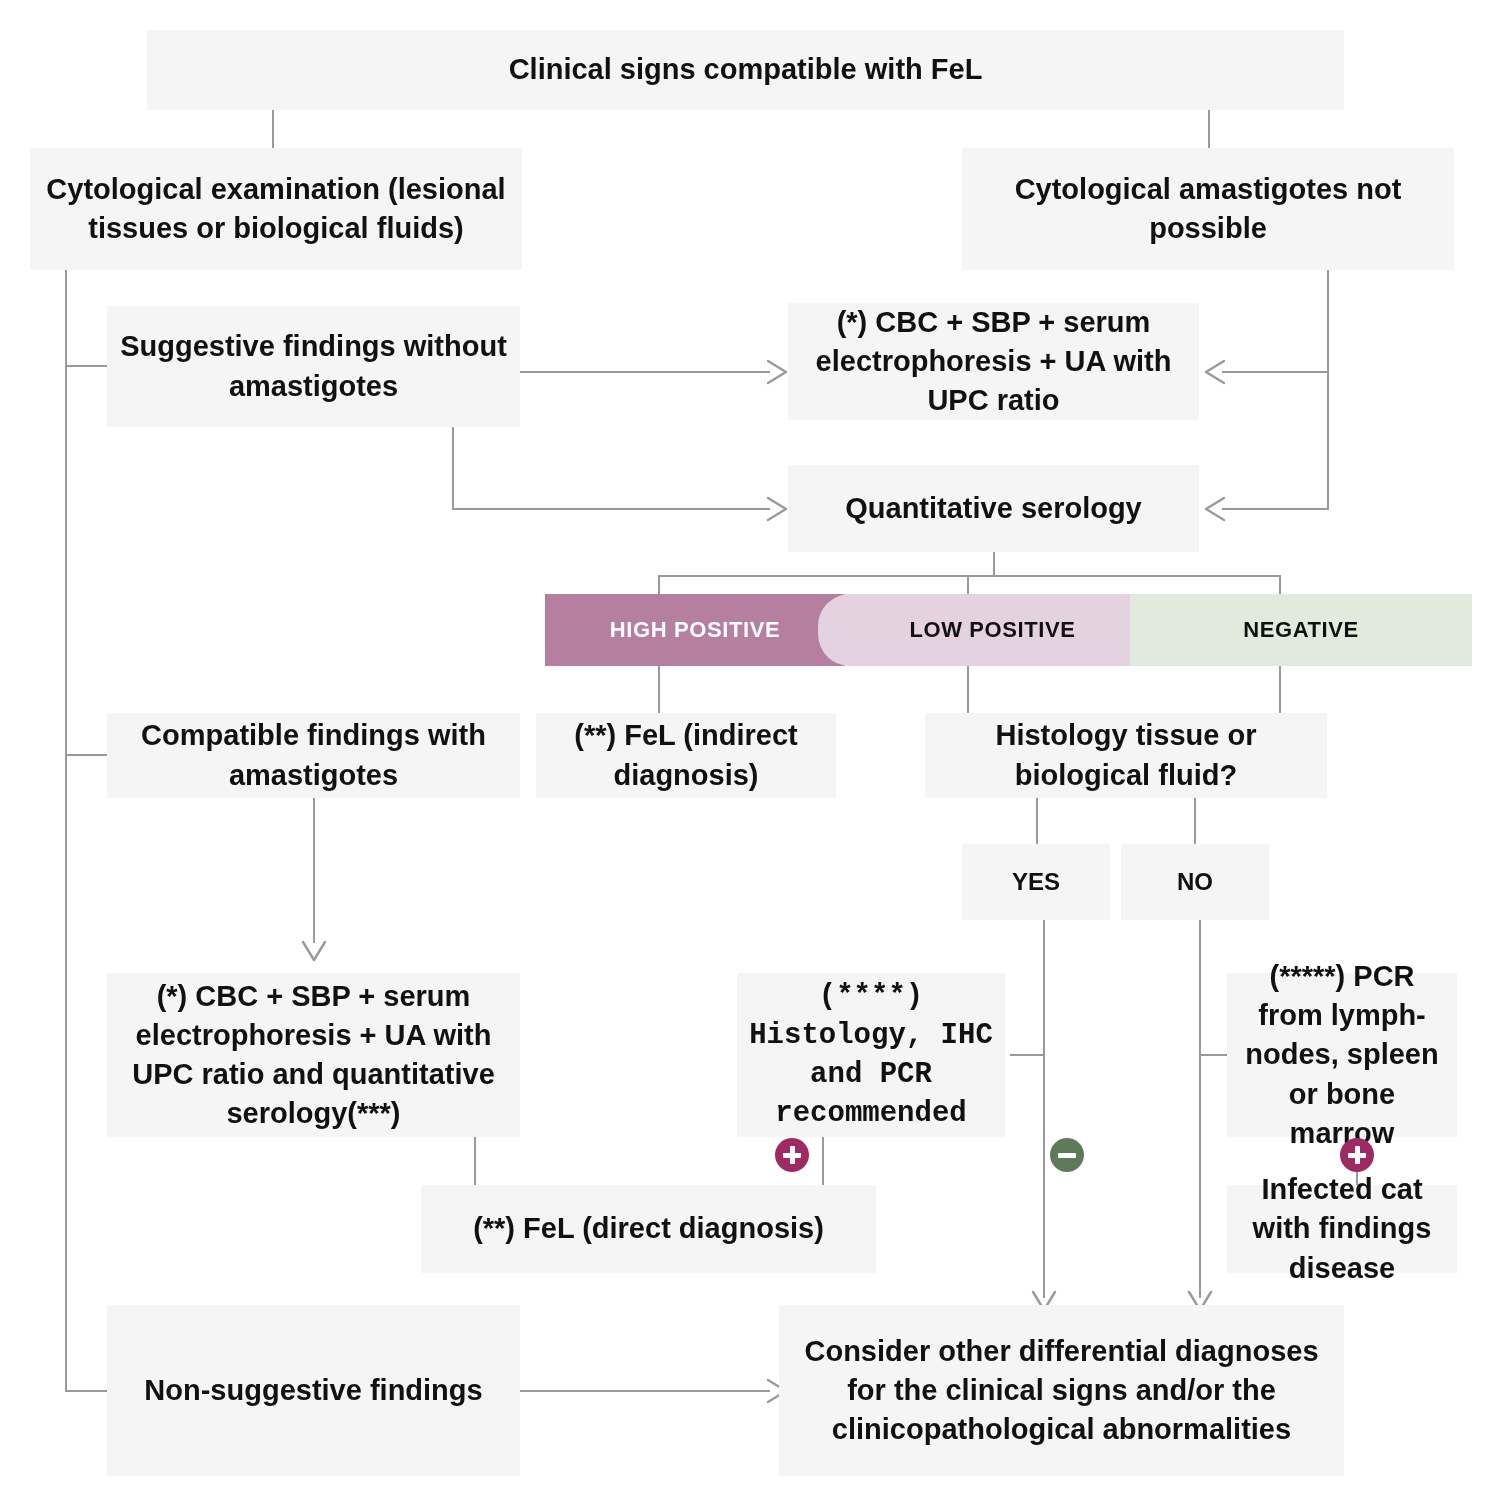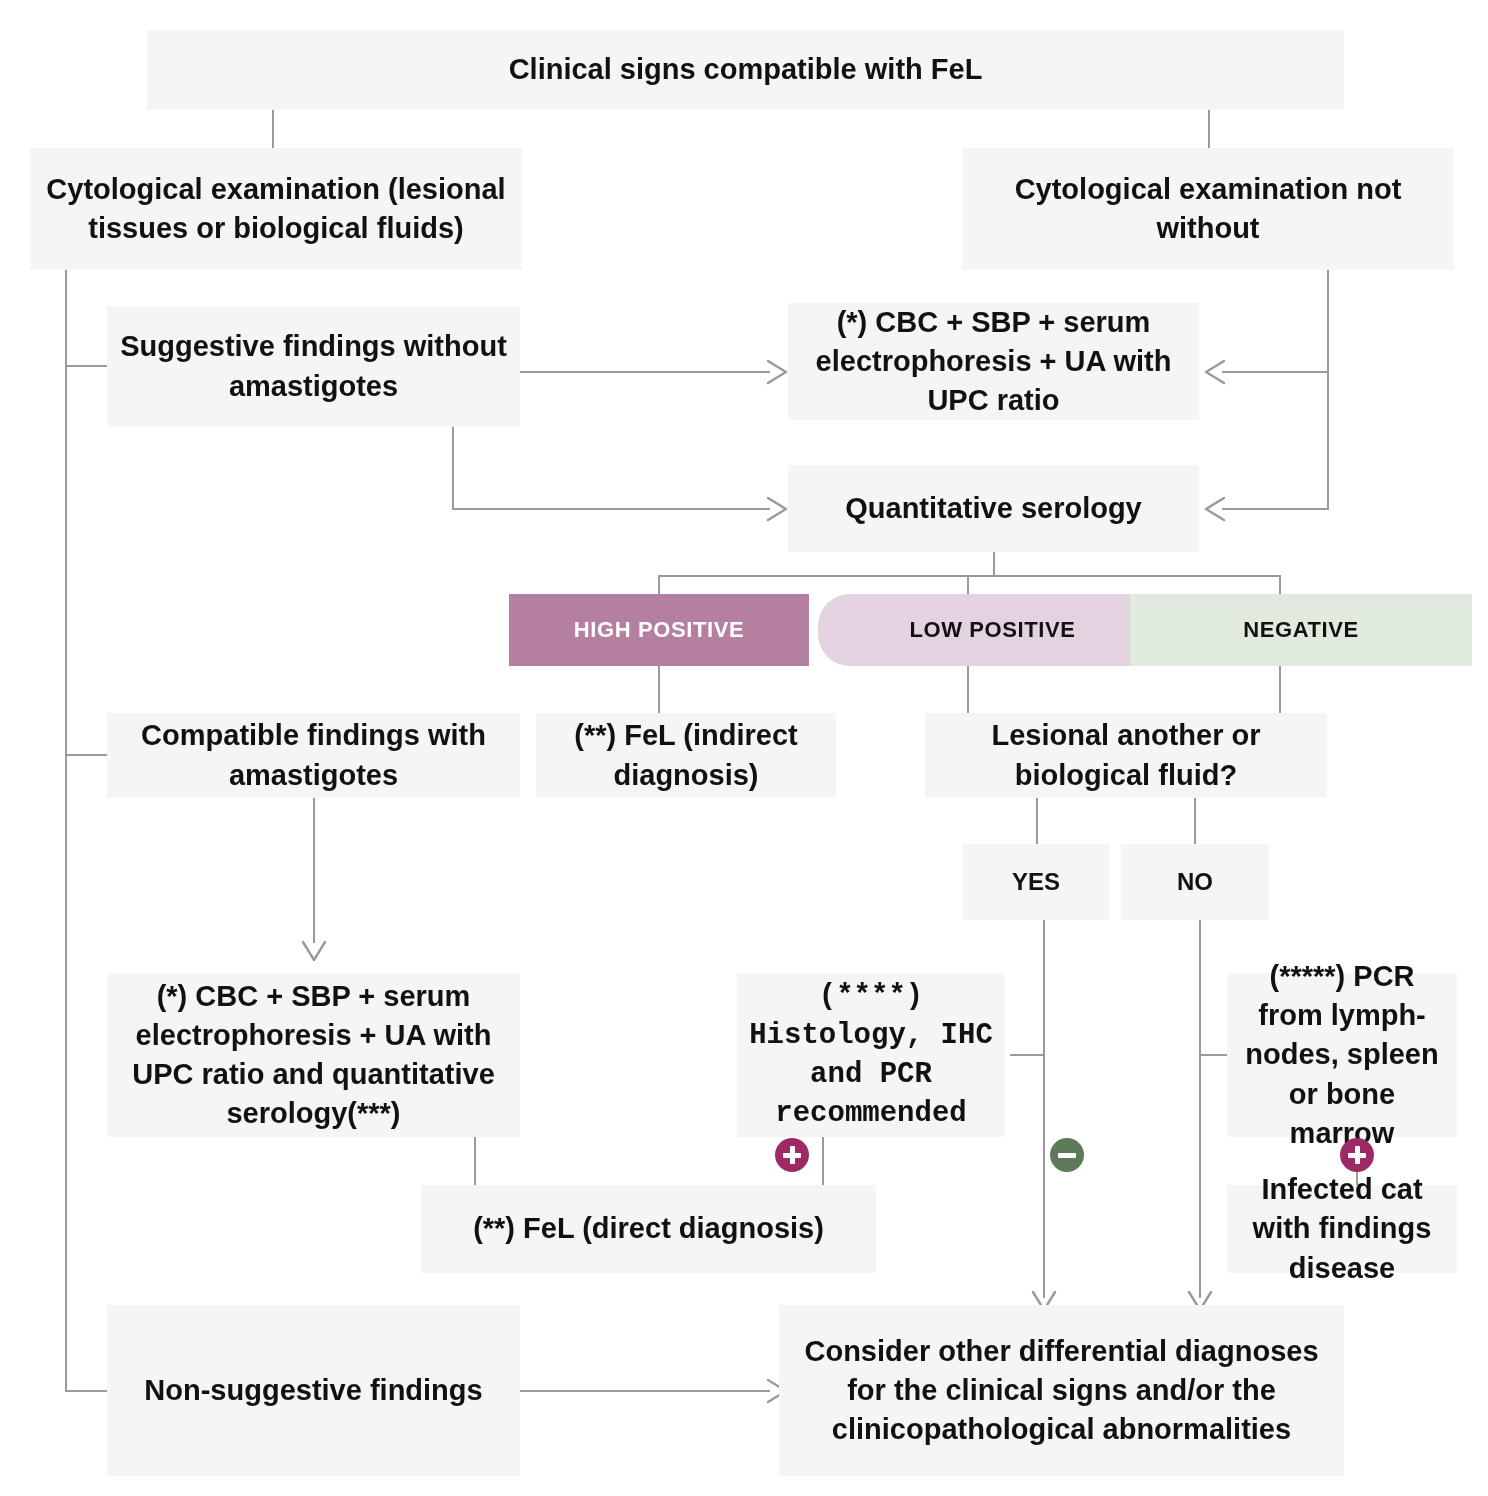--- a/index.html
+++ b/index.html
@@ -29,21 +29,21 @@
     line-height:1.35;
     padding:6px 10px;
     z-index:3;
   }
   .node.small{font-size:24px;}
   .node.tag{
     font-weight:700;
     font-size:22px;
     letter-spacing:0.6px;
   }
-  .node.high{background:#b5809f;color:#ffffff;}
+  .node.high{background:#b5809f;color:#ffffff;margin-left:36px;}
   .node.low{background:#e4d2e1;color:#111111;}
   .node.neg{background:#e1ebdd;color:#111111;}
 
   
   .ln{position:absolute;background:#9a9a9a;z-index:1;}
   .lnv{width:2px;}
   .lnh{height:2px;}
 
   
   .arrow{position:absolute;z-index:2;}
@@ -153,39 +153,39 @@
   <div class="arrow" style="left:766px;top:1377px;">
     <svg width="26" height="28" viewBox="0 0 26 28">
         <path d="M2 3 L20 14 L2 25" fill="none" stroke="#9a9a9a" stroke-width="2.4" stroke-linecap="round" stroke-linejoin="round"></path>
       </svg>
   </div>
 
   <div class="node" style="left:147px;top:30px;width:1197px;height:80px;">Clinical signs compatible with FeL</div>
 
   <div class="node" style="left:30px;top:148px;width:492px;height:122px;">Cytological examination (lesional tissues or biological fluids)</div>
 
-  <div class="node" style="left:962px;top:148px;width:492px;height:122px;">Cytological examination not without</div>
+  <div class="node" style="left:962px;top:148px;width:492px;height:122px;">Cytological amastigotes not possible</div>
 
   <div class="node" style="left:107px;top:306px;width:413px;height:121px;">Suggestive findings without amastigotes</div>
 
   <div class="node" style="left:788px;top:303px;width:411px;height:117px;">(*) CBC + SBP + serum electrophoresis + UA with UPC ratio</div>
 
   <div class="node" style="left:788px;top:465px;width:411px;height:87px;">Quantitative serology</div>
 
   <div class="node tag high" style="left:509px;top:594px;width:300px;height:72px;">HIGH POSITIVE</div>
 
   <div class="node tag low" style="left:818px;top:594px;width:349px;height:72px;border-radius:32px;">LOW POSITIVE</div>
 
   <div class="node tag neg" style="left:1130px;top:594px;width:342px;height:72px;">NEGATIVE</div>
 
   <div class="node" style="left:107px;top:713px;width:413px;height:85px;">Compatible findings with amastigotes</div>
 
   <div class="node" style="left:536px;top:713px;width:300px;height:85px;">(**) FeL (indirect diagnosis)</div>
 
-  <div class="node" style="left:925px;top:713px;width:402px;height:85px;">Lesional another or biological fluid?</div>
+  <div class="node" style="left:925px;top:713px;width:402px;height:85px;">Histology tissue or biological fluid?</div>
 
   <div class="node small" style="left:962px;top:844px;width:148px;height:76px;">YES</div>
 
   <div class="node small" style="left:1121px;top:844px;width:148px;height:76px;">NO</div>
 
   <div class="node" style="left:107px;top:973px;width:413px;height:164px;">(*) CBC + SBP + serum electrophoresis + UA with UPC ratio and quantitative serology(***)</div>
 
   <div class="node" style="left:737px;top:973px;width:268px;height:164px;font-family:Liberation Mono, monospace;">(****) Histology, IHC and PCR recommended</div>
 
   <div class="node" style="left:1227px;top:973px;width:230px;height:164px;">(*****) PCR from lymph-nodes, spleen or bone marrow</div>

